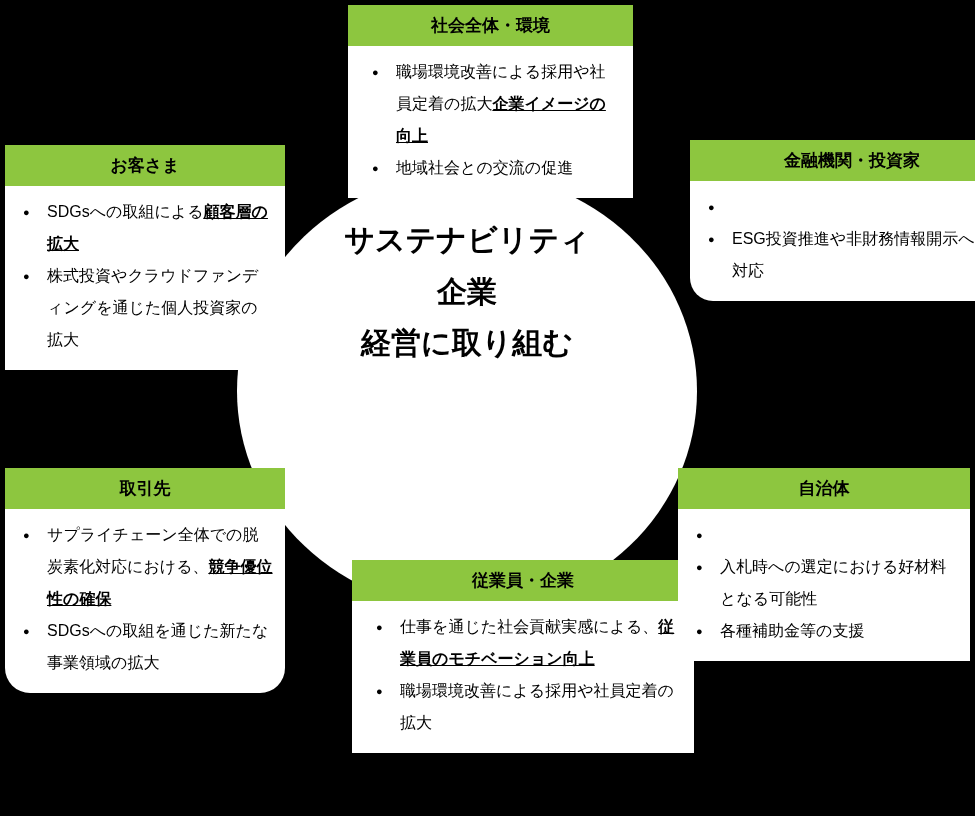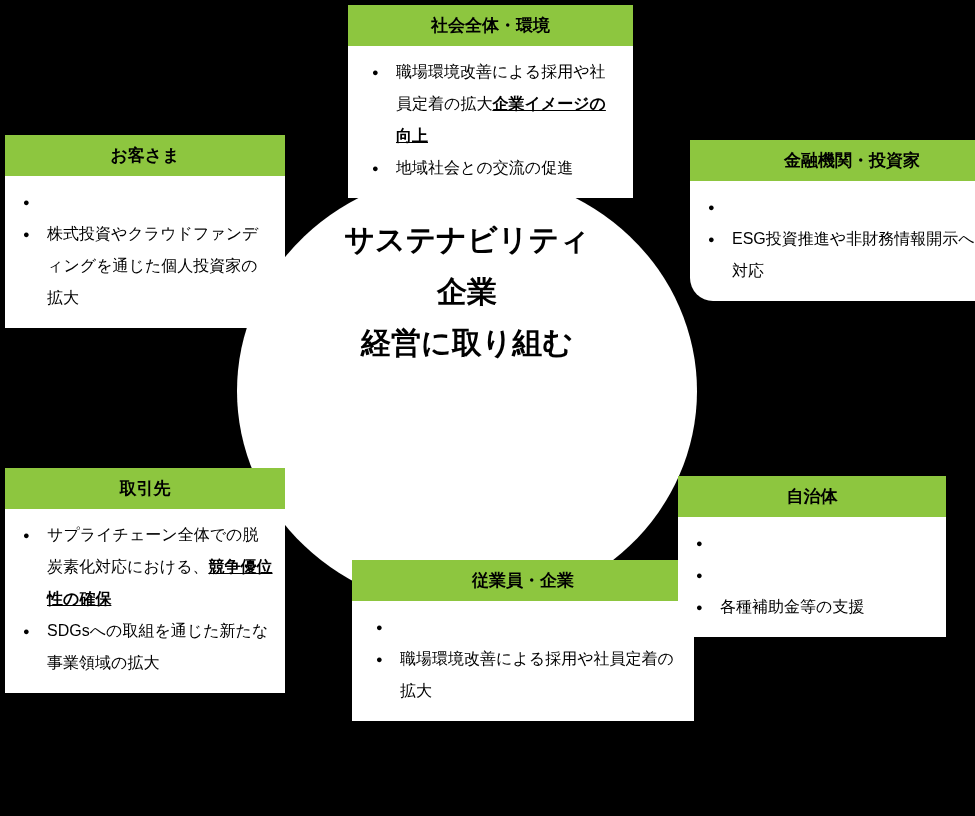--- a/index.html
+++ b/index.html
@@ -75,26 +75,26 @@
     font-size: 11px;
     line-height: 32px;
     color: #000;
   }
   .item-text { flex: 1 1 auto; }
   .emph {
     font-weight: bold;
     text-decoration: underline;
   }
   
-  .box-customers     { left: 5px;   top: 135px; width: 280px; }
+  .box-customers     { left: 5px;   top: 145px; width: 280px; }
   .box-society       { left: 348px; top: 5px;   width: 285px; }
   .box-finance       { left: 690px; top: 140px; width: 324px; border-radius: 23px; }
-  .box-partners      { left: 5px;   top: 468px; width: 280px; }
+  .box-partners      { left: 5px;   top: 468px; width: 280px; border-radius: 25px; }
   .box-employees     { left: 352px; top: 560px; width: 342px; }
-  .box-government    { left: 678px; top: 468px; width: 268px; margin-top: 8px; }
+  .box-government    { left: 678px; top: 468px; width: 292px; }
   
   .box-society .box-body,
   .box-employees .box-body { padding-left: 20px; }
 </style>
 </head>
 <body>
 
 <div class="stage">
 
   <div class="circle">
@@ -104,20 +104,21 @@
       <span>経営に取り組む</span>
     </div>
   </div>
 
   <div class="box box-customers">
     <div class="box-header">お客さま</div>
     <div class="box-body">
       <ul>
           <li>
             <span class="bullet">●</span>
+            <span class="item-text"><span>SDGsへの取組による</span><span class="emph">顧客層の拡大</span></span>
           </li>
           <li>
             <span class="bullet">●</span>
             <span class="item-text"><span>株式投資やクラウドファンディングを通じた個人投資家の拡大</span></span>
           </li>
         </ul>
     </div>
   </div>
 
   <div class="box box-society">
@@ -166,38 +167,40 @@
         </ul>
     </div>
   </div>
 
   <div class="box box-employees">
     <div class="box-header">従業員・企業</div>
     <div class="box-body">
       <ul>
           <li>
             <span class="bullet">●</span>
+            <span class="item-text"><span>仕事を通じた社会貢献実感による、</span><span class="emph">従業員のモチベーション向上</span></span>
           </li>
           <li>
             <span class="bullet">●</span>
             <span class="item-text"><span>職場環境改善による採用や社員定着の拡大</span></span>
           </li>
         </ul>
     </div>
   </div>
 
   <div class="box box-government">
     <div class="box-header">自治体</div>
     <div class="box-body">
       <ul>
           <li>
             <span class="bullet">●</span>
           </li>
           <li>
             <span class="bullet">●</span>
+            <span class="item-text"><span>入札時への選定における好材料となる可能性</span></span>
           </li>
           <li>
             <span class="bullet">●</span>
             <span class="item-text"><span>各種補助金等の支援</span></span>
           </li>
         </ul>
     </div>
   </div>
 
 </div>

